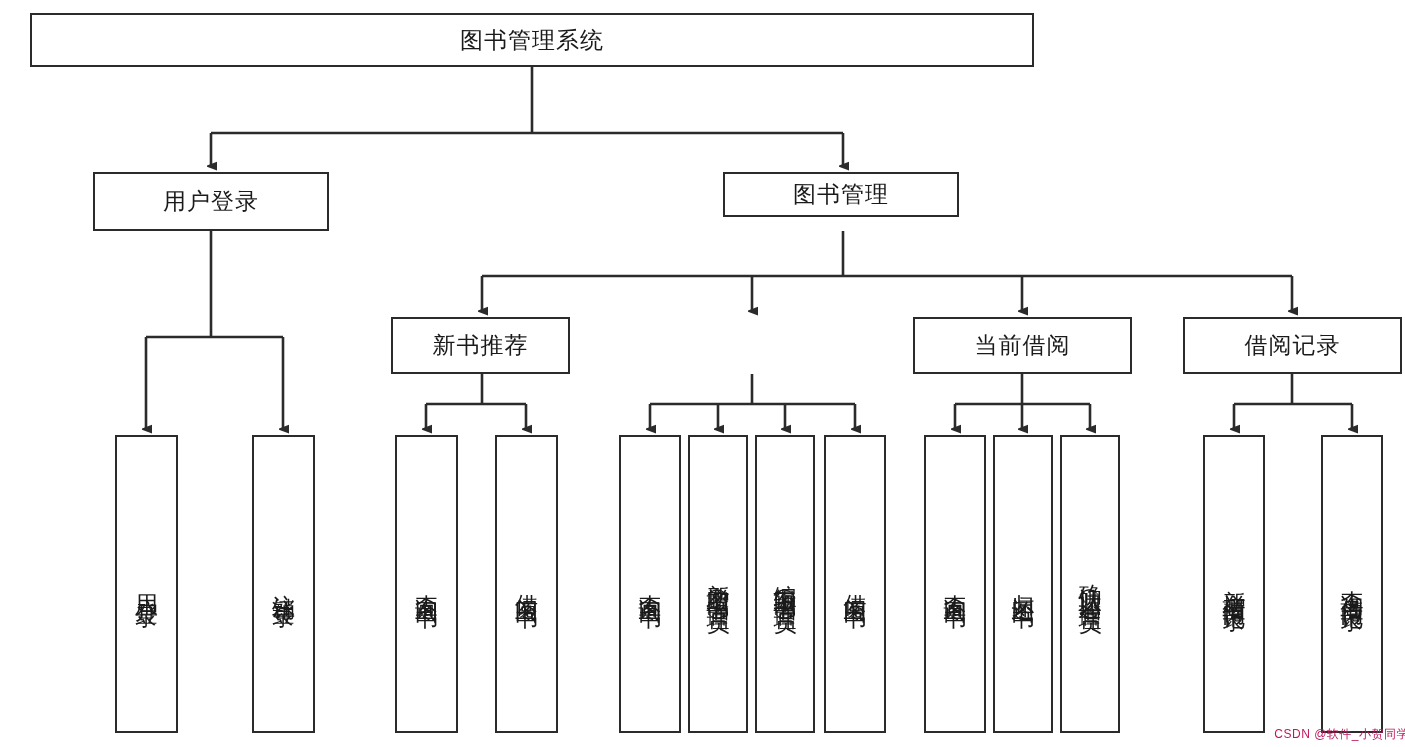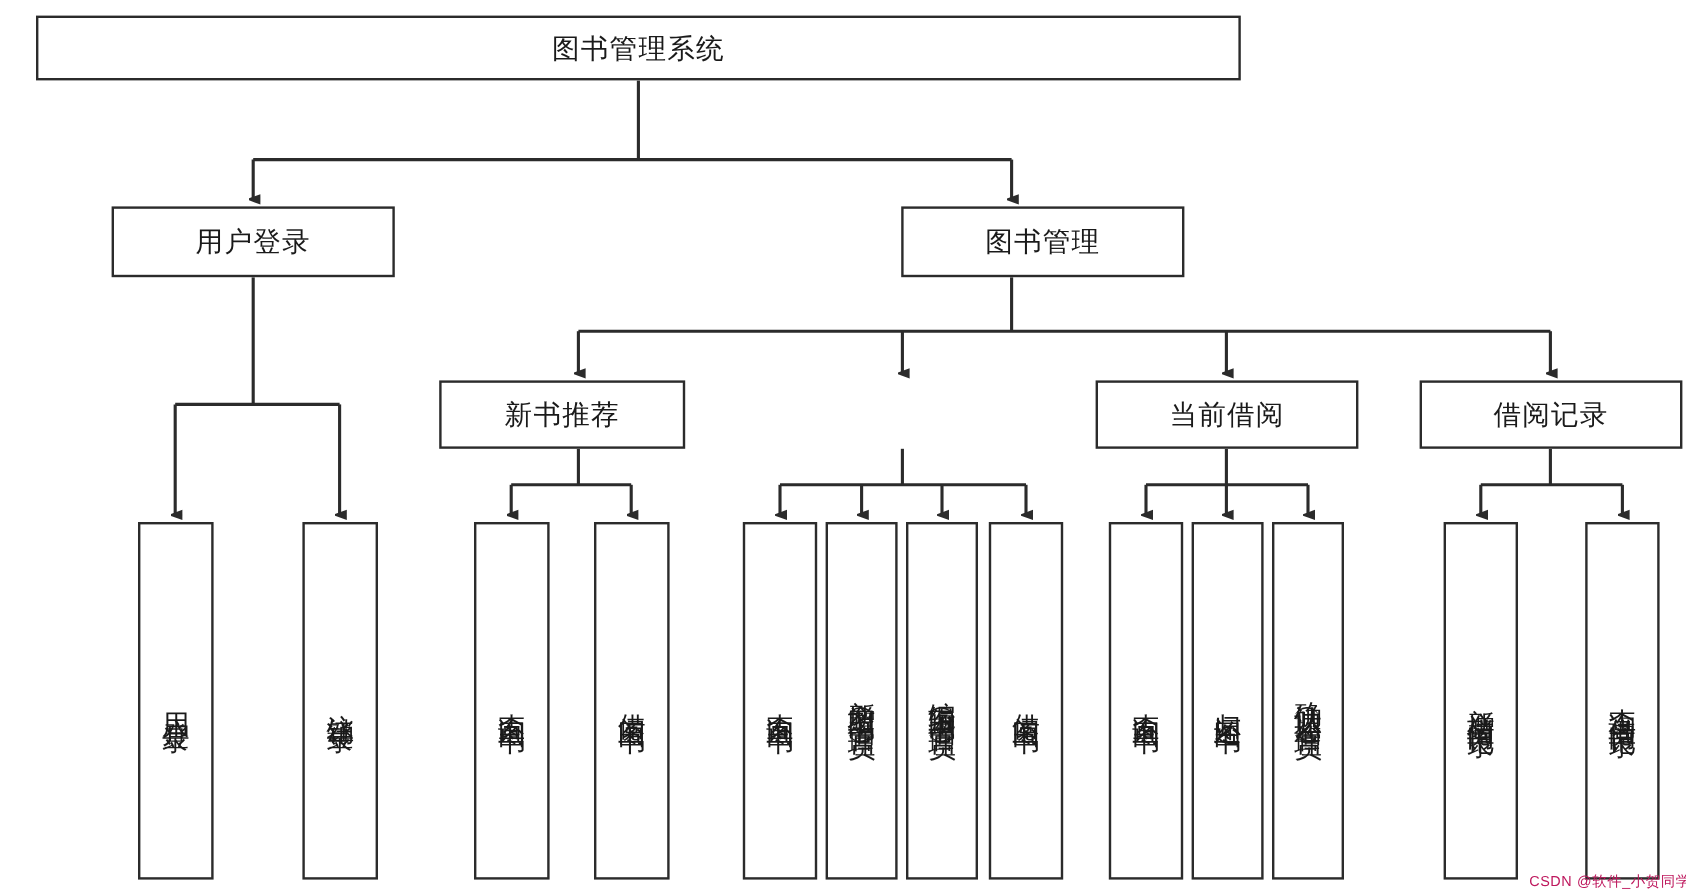--- a/index.html
+++ b/index.html
@@ -127,25 +127,25 @@
   </svg>
 
   <div class="node horiz" style="left:18px; top:13px; width:1004px; height:54px;">
     <span class="lbl">图书管理系统</span>
   </div>
 
   <div class="node horiz" style="left:81px; top:172px; width:236px; height:59px;">
     <span class="lbl">用户登录</span>
   </div>
 
-  <div class="node horiz" style="left:739px; top:172px; width:236px; height:59px;">
+  <div class="node horiz" style="left:711px; top:172px; width:236px; height:45px;">
     <span class="lbl">图书管理</span>
   </div>
 
-  <div class="node horiz" style="left:354px; top:317px; width:205px; height:57px;">
+  <div class="node horiz" style="left:379px; top:317px; width:179px; height:57px;">
     <span class="lbl">新书推荐</span>
   </div>
 
 
   <div class="node horiz" style="left:1171px; top:317px; width:219px; height:57px;">
     <span class="lbl">借阅记录</span>
   </div>
 
   <div class="node horiz" style="left:901px; top:317px; width:219px; height:57px;">
     <span class="lbl">当前借阅</span>

